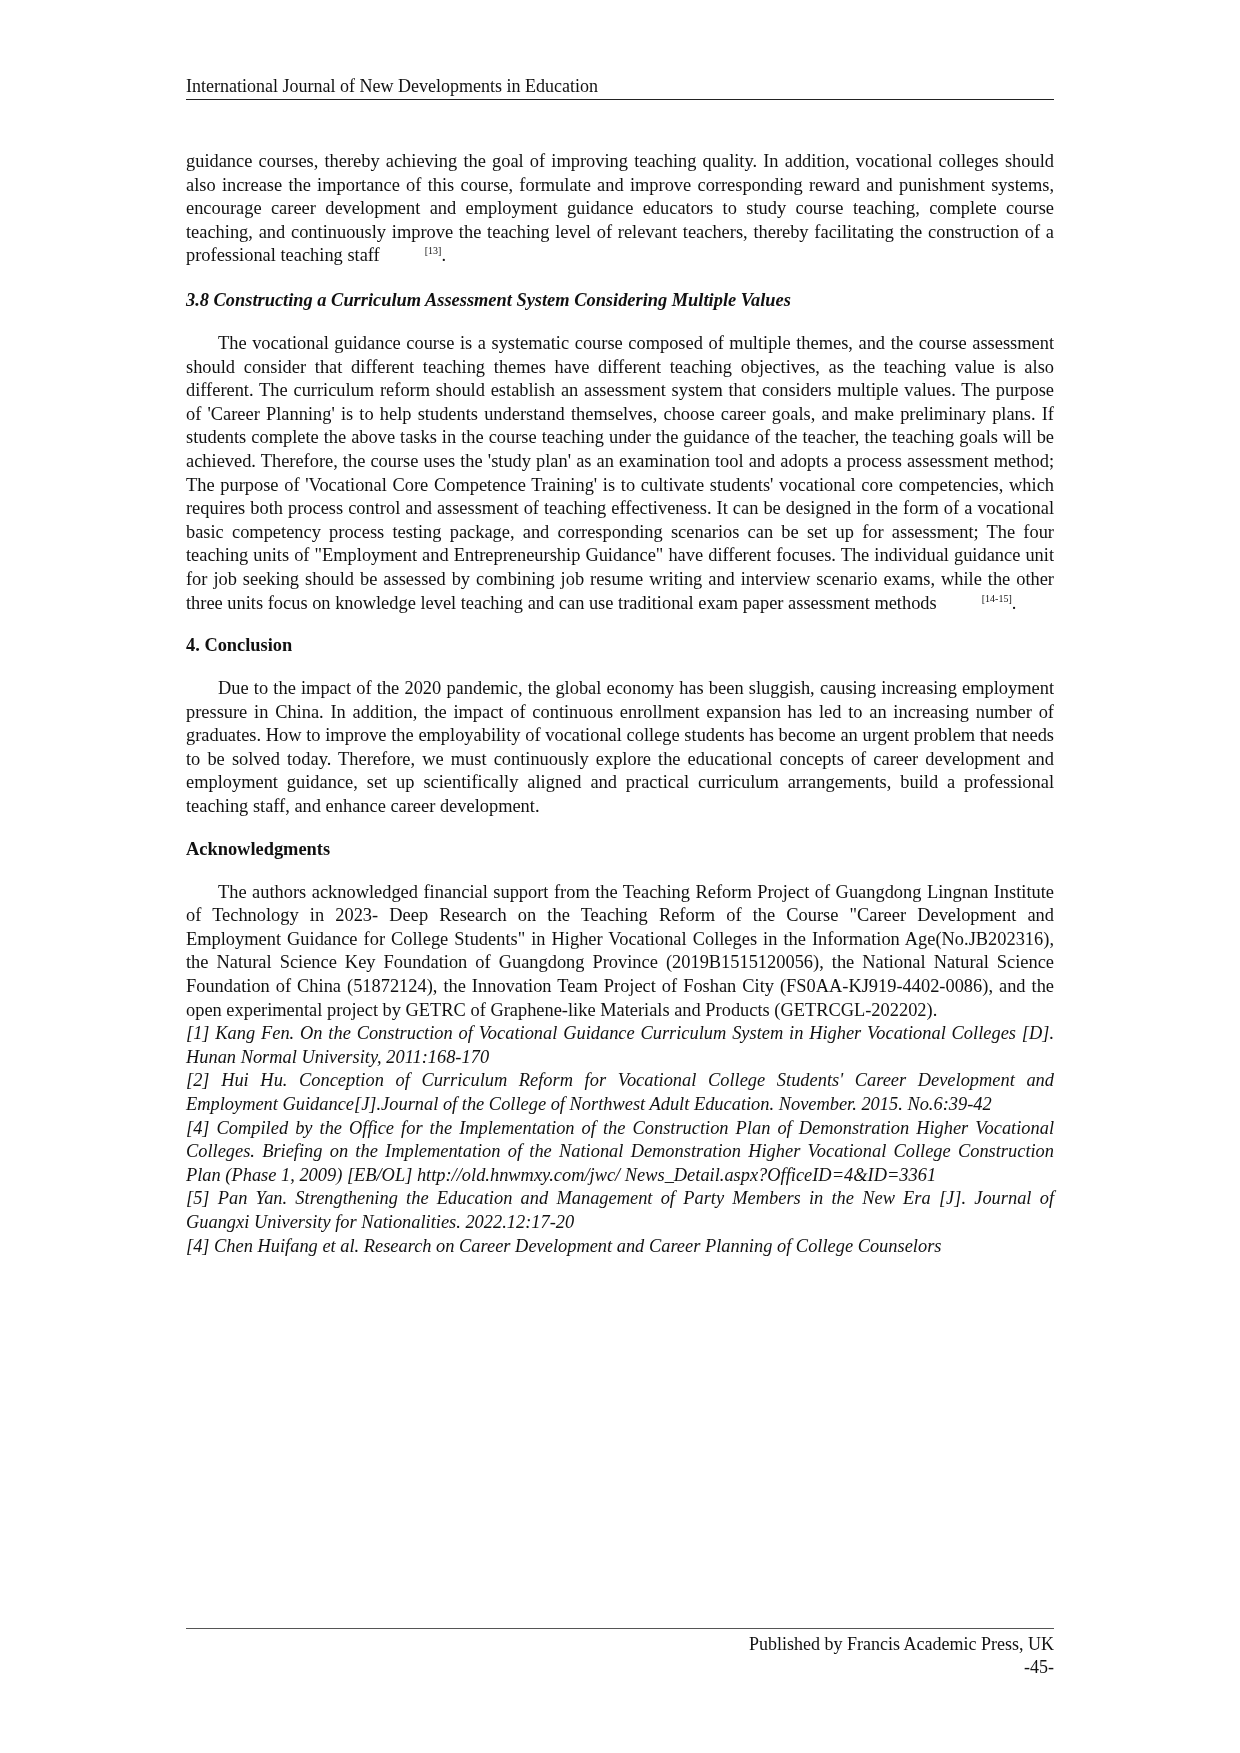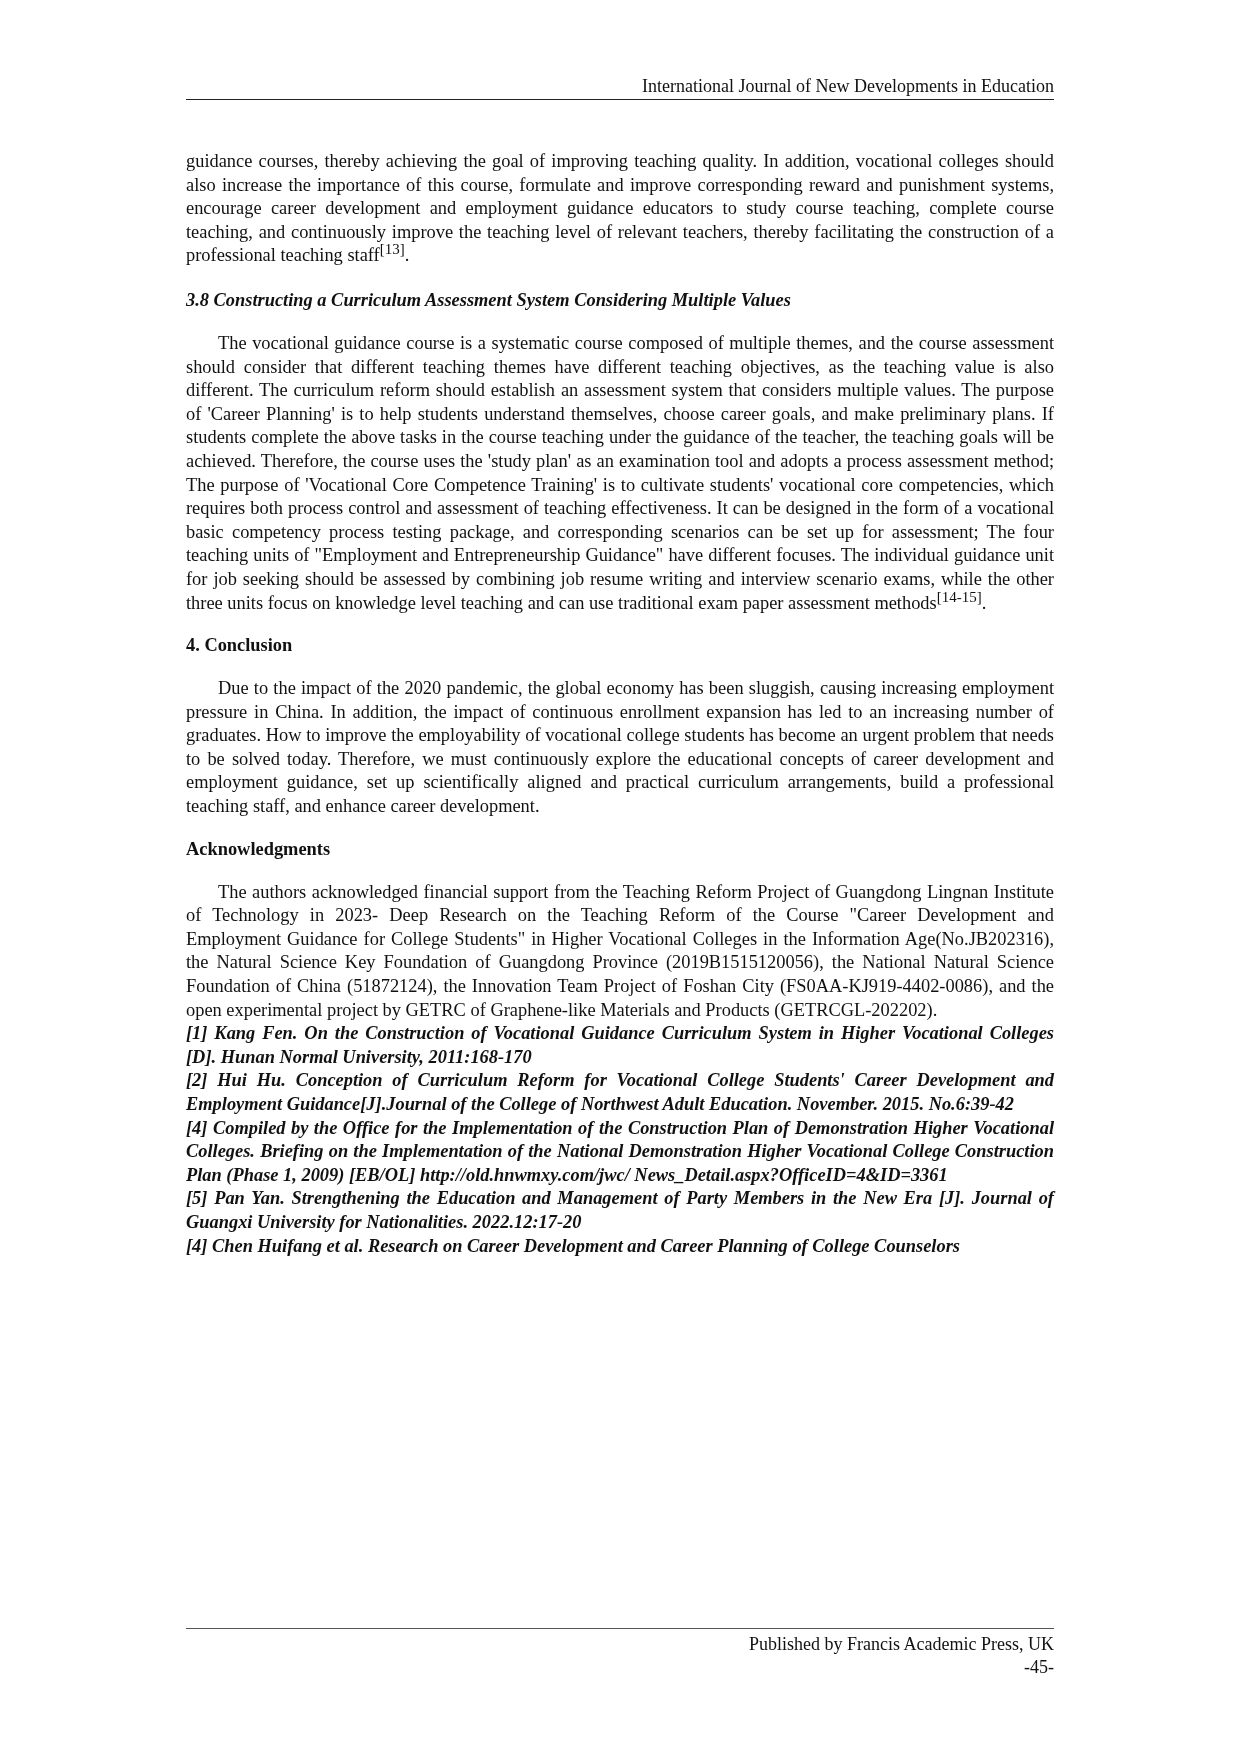--- a/index.html
+++ b/index.html
@@ -9,21 +9,21 @@
       position: relative;
       font-family: "Liberation Serif", serif;
       color: #111111;
       overflow: hidden;
     }
     .running-head {
       position: absolute;
       left: 186px;
       width: 868px;
       top: 74px;
-      text-align: right;
+      text-align: left;
       font-size: 18px;
       line-height: 24px;
     }
     .running-head .rule {
       border-top: 1.6px solid #222;
       margin: 1px 0 2px 0;
     }
     .body {
       position: absolute;
       left: 186px;
@@ -42,22 +42,22 @@
       margin: 20px 0 20px 0;
       line-height: 24px;
       font-family: Liberation Serif, serif;
     }
     h2.sec {
       font-size: 18.4px;
       font-weight: bold;
       margin: 18px 0 20px 0;
       line-height: 24px;
     }
-    sup { font-size: 15px; line-height: 0; vertical-align: 7px; }
-    .refs { font-style: italic; margin-top: 0; font-weight: bold; }
+    sup { font-size: 10px; line-height: 0; vertical-align: 7px; margin-left: 45px; }
+    .refs { font-style: italic; margin-top: 0; }
     .refs p { margin: 0; }
     .footer {
       position: absolute;
       left: 186px;
       width: 868px;
       top: 1628px;
       text-align: right;
       font-size: 18px;
       line-height: 23px;
     }

